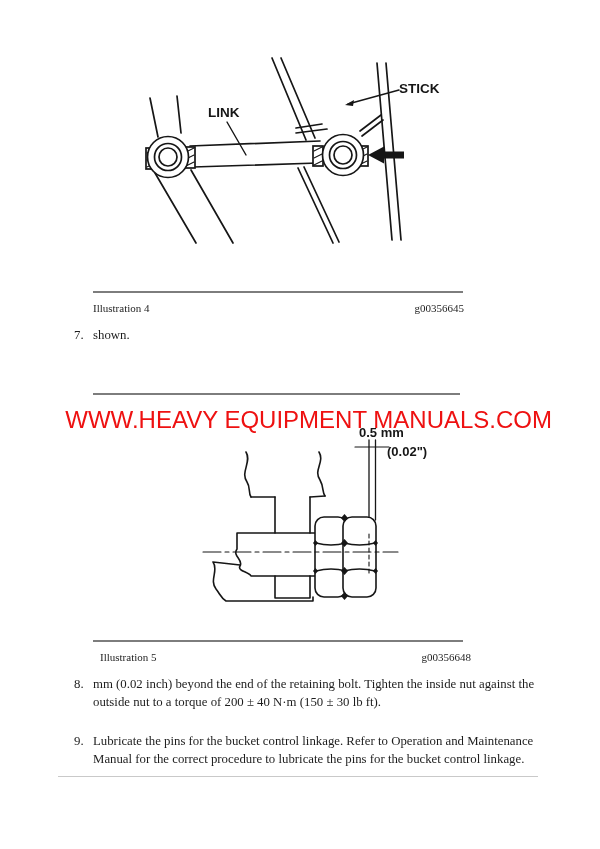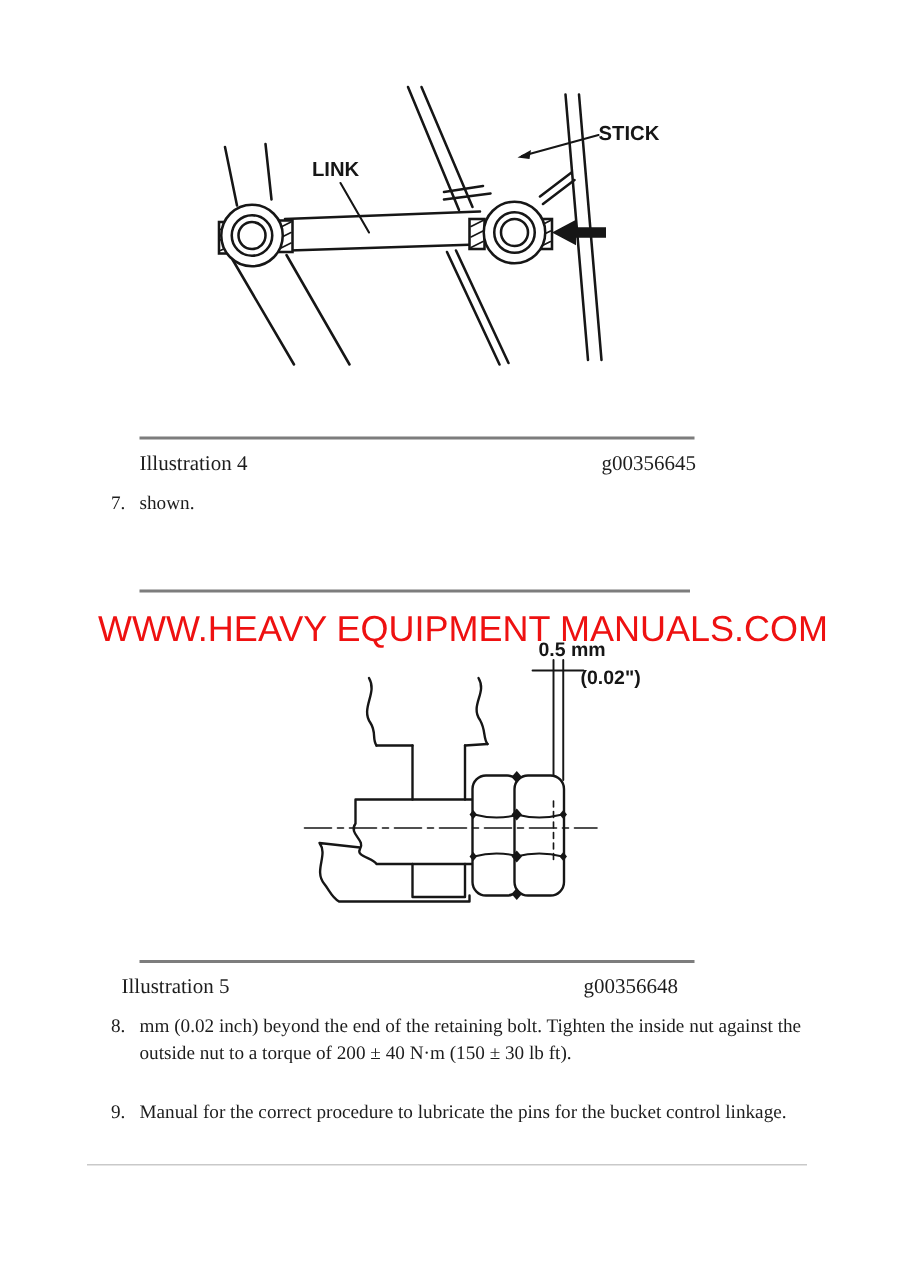--- a/index.html
+++ b/index.html
@@ -5,21 +5,21 @@
   html,body{margin:0;padding:0;background:#ffffff;}
   .page{
     position:relative;width:600px;height:849px;background:#ffffff;
     font-family:"Liberation Serif",serif;color:#1d1d1d;overflow:hidden;
   }
   .fig{position:absolute;}
   .rule{position:absolute;height:2px;background:#7d7d7d;}
   .rule-light{position:absolute;height:1px;background:#c9c9c9;}
   .caption-row{
     position:absolute;display:flex;justify-content:space-between;
-    font-size:14px;color:#1d1d1d;
+    font-size:11px;color:#1d1d1d;
   }
   .step{position:absolute;display:flex;}
   .step-num{width:19px;font-size:12.8px;line-height:17.6px;flex:0 0 19px;}
   .step-lines{font-size:12.8px;line-height:17.6px;white-space:nowrap;}
   .watermark{
     position:absolute;left:50px;top:407px;width:502px;text-align:right;
     font-family:"Liberation Sans",sans-serif;font-size:24px;line-height:26px;
     color:#ee1111;white-space:nowrap;z-index:5;
   }
   svg text{font-family:"Liberation Sans",sans-serif;font-weight:bold;fill:#161616;}
@@ -137,35 +137,36 @@
       <path d="M375.5,568 L378,571 375.5,574 373,571 Z"></path>
     </g>
     <text x="359" y="437" font-size="13">0.5 mm</text>
     <text x="387" y="456" font-size="13">(0.02")</text>
   </svg>
 
   <div class="watermark">WWW.HEAVY EQUIPMENT MANUALS.COM</div>
 
   <div class="rule" style="left:93px;top:640px;width:370px;"></div>
 
-  <div class="caption-row" style="left:81px;top:651px;width:371px;align-items:flex-end;">
+  <div class="caption-row" style="left:100px;top:651px;width:371px;align-items:flex-end;">
     <span>Illustration 5</span>
     <span>g00356648</span>
   </div>
 
   <div class="step" style="left:74px;top:676px;">
     <div class="step-num">8.</div>
     <div class="step-lines">
       <div>mm (0.02 inch) beyond the end of the retaining bolt. Tighten the inside nut against the</div>
       <div>outside nut to a torque of 200 ± 40 N·m (150 ± 30 lb ft).</div>
     </div>
   </div>
 
   <div class="step" style="left:74px;top:733px;">
     <div class="step-num">9.</div>
     <div class="step-lines">
+      <div>Lubricate the pins for the bucket control linkage. Refer to Operation and Maintenance</div>
       <div>Manual for the correct procedure to lubricate the pins for the bucket control linkage.</div>
     </div>
   </div>
 
   <div class="rule-light" style="left:58px;top:776px;width:480px;"></div>
 
 </div>
 
 </body></html>

